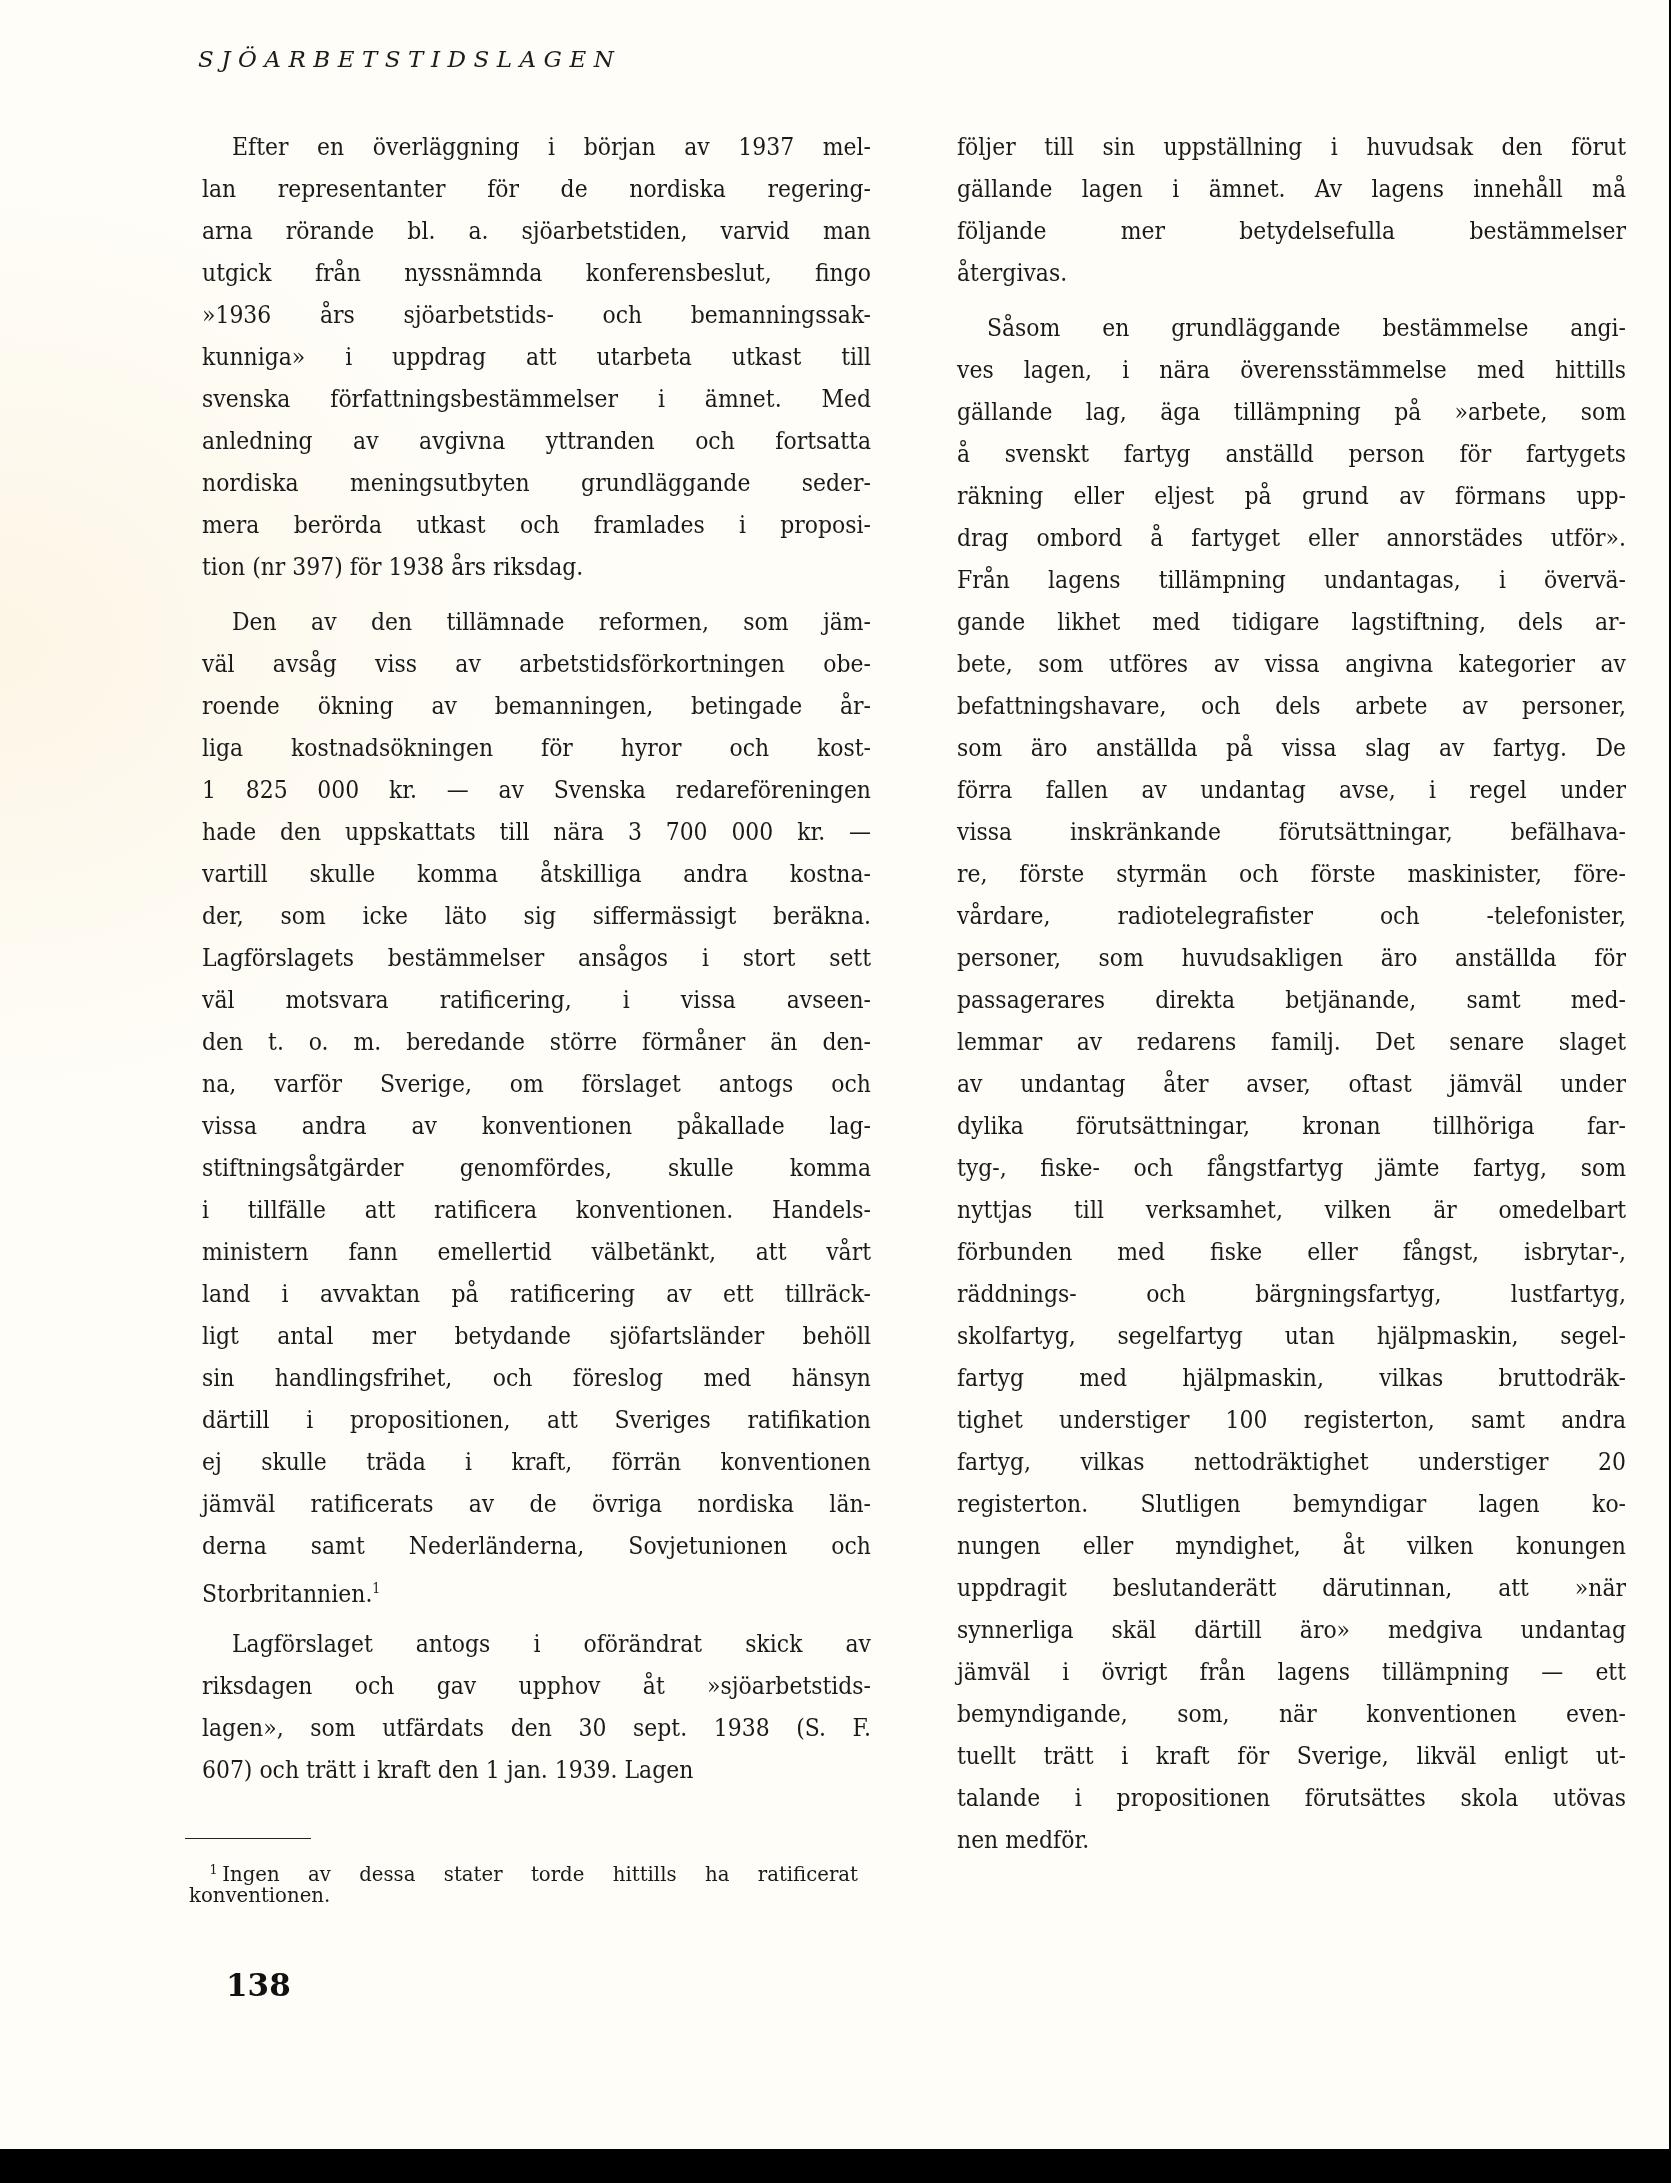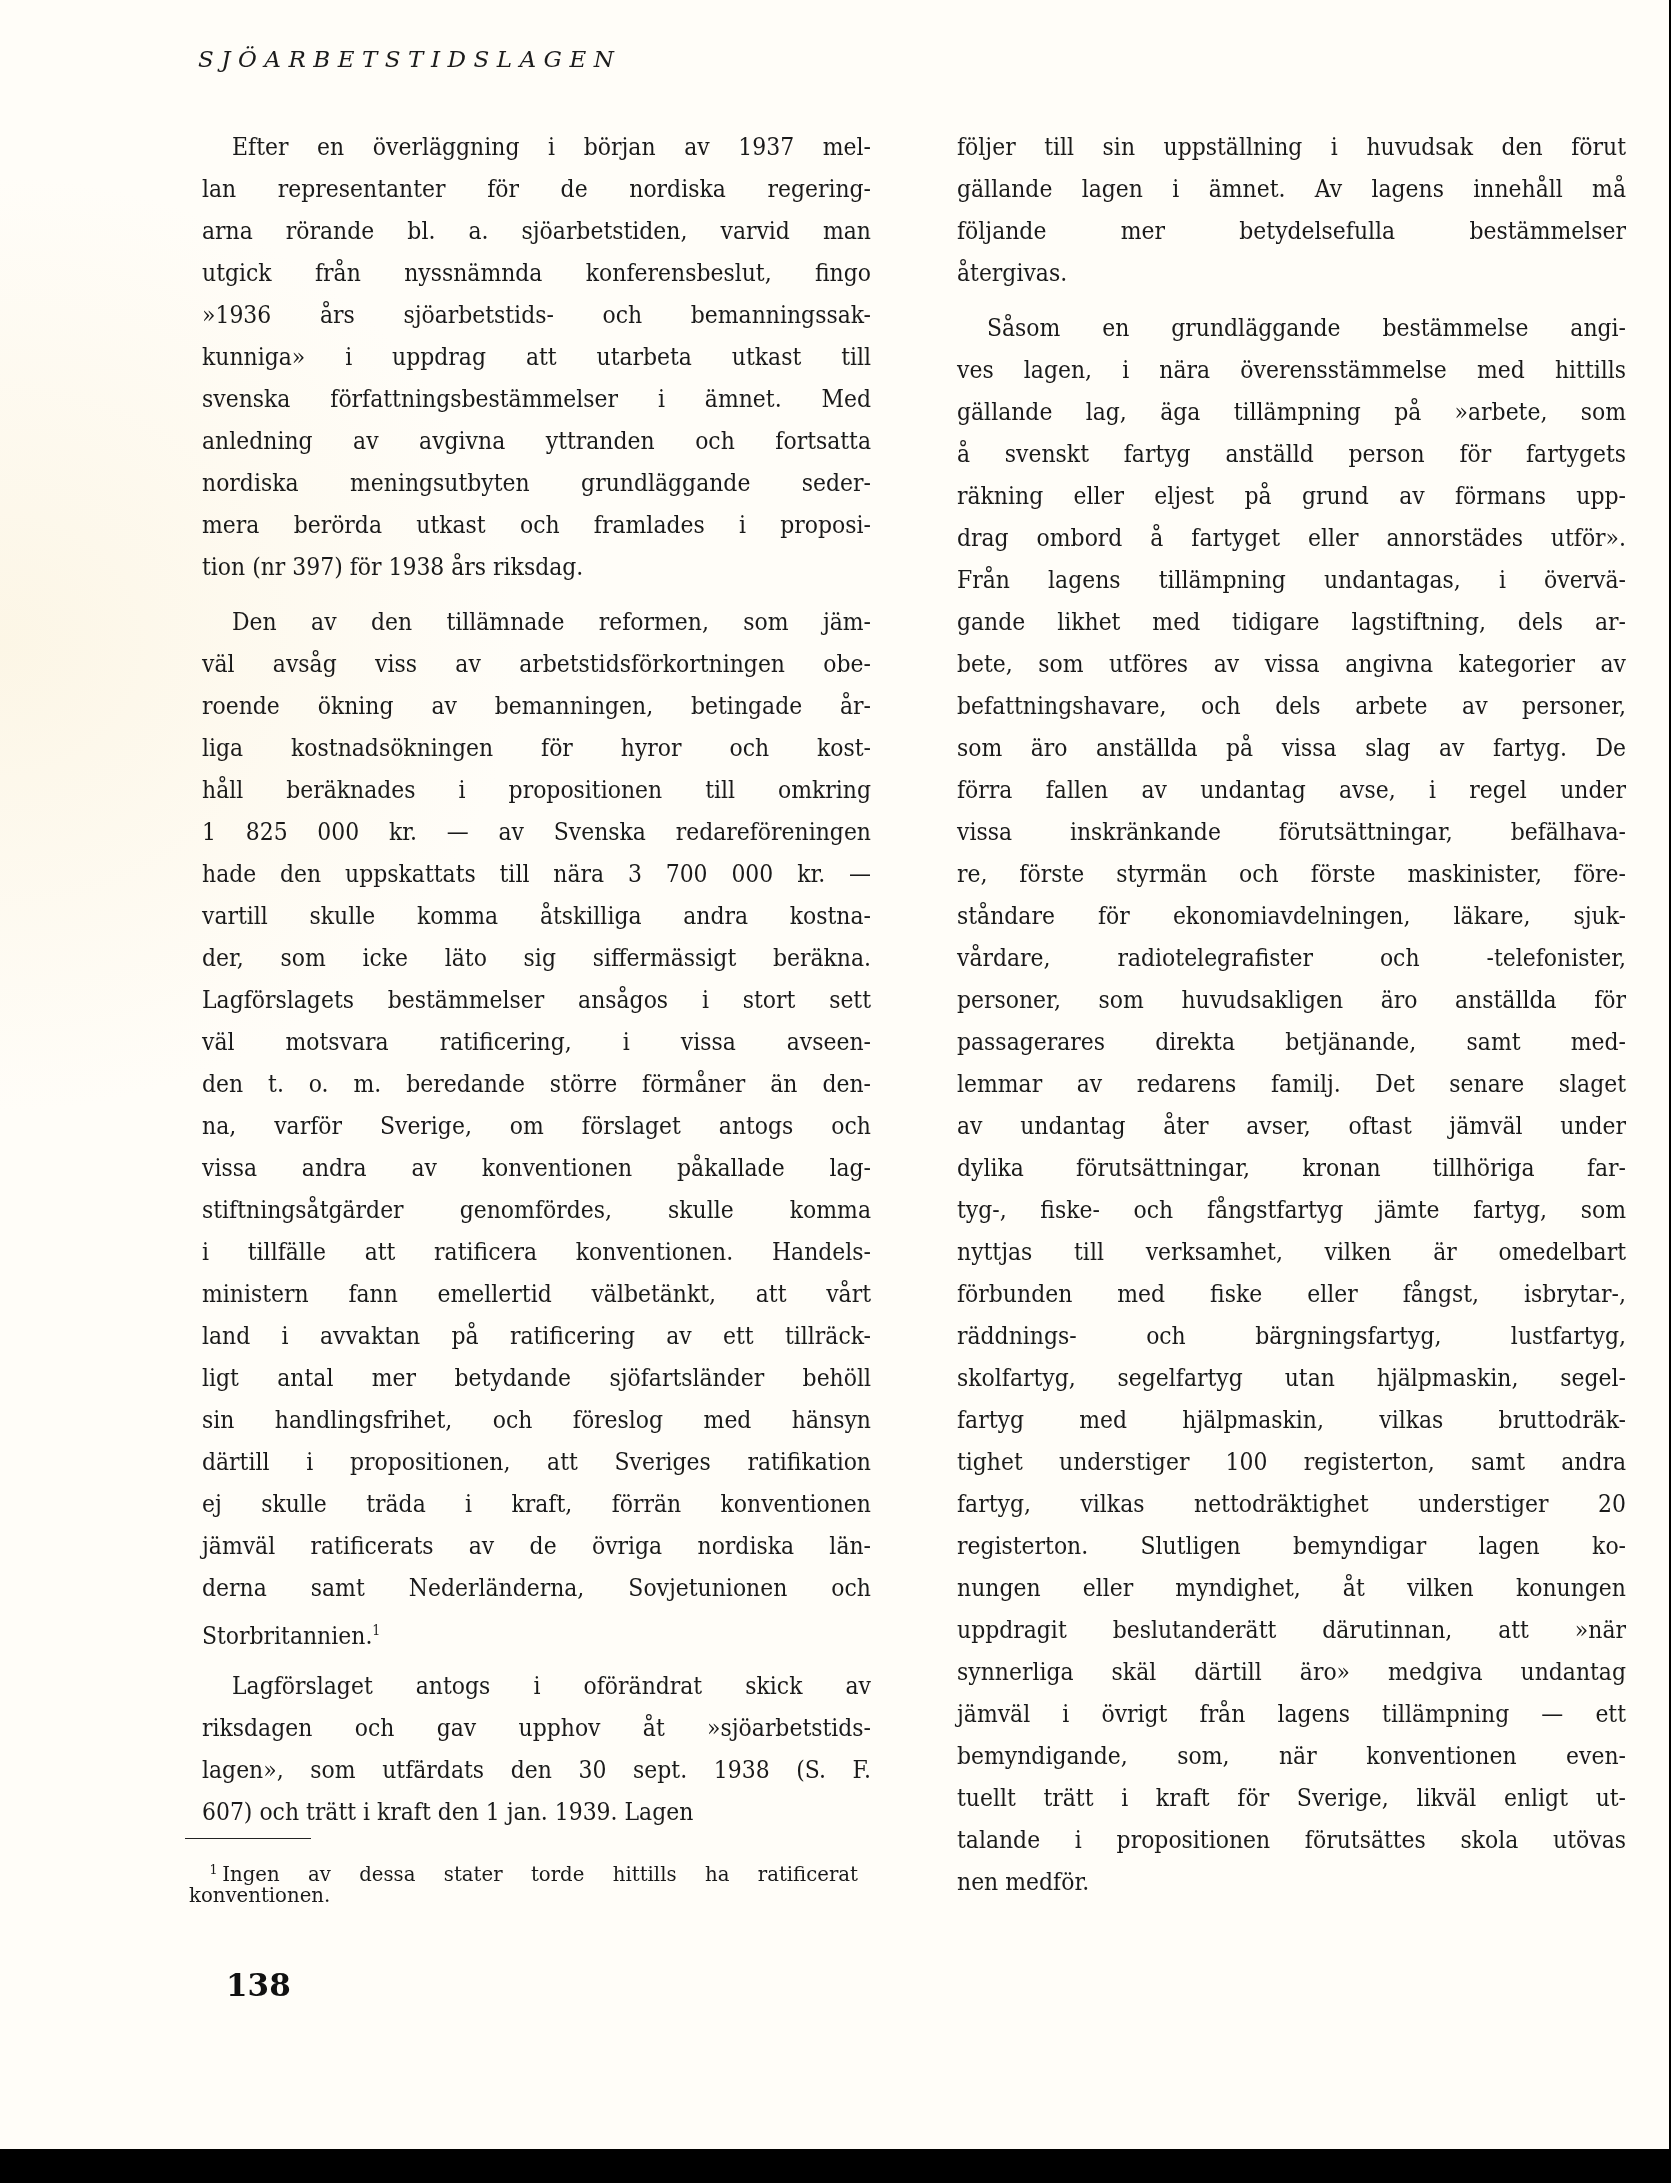--- a/index.html
+++ b/index.html
@@ -71,21 +71,20 @@
         <span class="line" style="word-spacing: 0px;"><span>anledning av avgivna yttranden och fortsatta</span></span>
         <span class="line" style="word-spacing: 0px;"><span>nordiska meningsutbyten grundläggande seder-</span></span>
         <span class="line" style="word-spacing: 0px;"><span>mera berörda utkast och framlades i proposi-</span></span>
         <span class="line last"><span>tion (nr 397) för 1938 års riksdag.</span></span>
       </div>
       <div class="para">
         <span class="line indent" style="word-spacing: 0px;"><span>Den av den tillämnade reformen, som jäm-</span></span>
         <span class="line" style="word-spacing: 0px;"><span>väl avsåg viss av arbetstidsförkortningen obe-</span></span>
         <span class="line" style="word-spacing: 0px;"><span>roende ökning av bemanningen, betingade år-</span></span>
         <span class="line" style="word-spacing: 0px;"><span>liga kostnadsökningen för hyror och kost-</span></span>
-        <span class="line" style="word-spacing: 0px;"><span>håll beräknades i propositionen till omkring</span></span>
         <span class="line" style="word-spacing: 0px;"><span>1 825 000 kr. — av Svenska redareföreningen</span></span>
         <span class="line" style="word-spacing: 0px;"><span>hade den uppskattats till nära 3 700 000 kr. —</span></span>
         <span class="line" style="word-spacing: 0px;"><span>vartill skulle komma åtskilliga andra kostna-</span></span>
         <span class="line" style="word-spacing: 0px;"><span>der, som icke läto sig siffermässigt beräkna.</span></span>
         <span class="line" style="word-spacing: 0px;"><span>Lagförslagets bestämmelser ansågos i stort sett</span></span>
         <span class="line" style="word-spacing: 0px;"><span>väl motsvara ratificering, i vissa avseen-</span></span>
         <span class="line" style="word-spacing: 0px;"><span>den t. o. m. beredande större förmåner än den-</span></span>
         <span class="line" style="word-spacing: 0px;"><span>na, varför Sverige, om förslaget antogs och</span></span>
         <span class="line" style="word-spacing: 0px;"><span>vissa andra av konventionen påkallade lag-</span></span>
         <span class="line" style="word-spacing: 0px;"><span>stiftningsåtgärder genomfördes, skulle komma</span></span>
@@ -122,21 +121,20 @@
         <span class="line" style="word-spacing: 0px;"><span>räkning eller eljest på grund av förmans upp-</span></span>
         <span class="line" style="word-spacing: 0px;"><span>drag ombord å fartyget eller annorstädes utför».</span></span>
         <span class="line" style="word-spacing: 0px;"><span>Från lagens tillämpning undantagas, i övervä-</span></span>
         <span class="line" style="word-spacing: 0px;"><span>gande likhet med tidigare lagstiftning, dels ar-</span></span>
         <span class="line" style="word-spacing: 0px;"><span>bete, som utföres av vissa angivna kategorier av</span></span>
         <span class="line" style="word-spacing: 0px;"><span>befattningshavare, och dels arbete av personer,</span></span>
         <span class="line" style="word-spacing: 0px;"><span>som äro anställda på vissa slag av fartyg. De</span></span>
         <span class="line" style="word-spacing: 0px;"><span>förra fallen av undantag avse, i regel under</span></span>
         <span class="line" style="word-spacing: 0px;"><span>vissa inskränkande förutsättningar, befälhava-</span></span>
         <span class="line" style="word-spacing: 0px;"><span>re, förste styrmän och förste maskinister, före-</span></span>
-        <span class="line" style="word-spacing: 0px;"><span>ståndare för ekonomiavdelningen, läkare, sjuk-</span></span>
         <span class="line" style="word-spacing: 0px;"><span>vårdare, radiotelegrafister och -telefonister,</span></span>
         <span class="line" style="word-spacing: 0px;"><span>personer, som huvudsakligen äro anställda för</span></span>
         <span class="line" style="word-spacing: 0px;"><span>passagerares direkta betjänande, samt med-</span></span>
         <span class="line" style="word-spacing: 0px;"><span>lemmar av redarens familj. Det senare slaget</span></span>
         <span class="line" style="word-spacing: 0px;"><span>av undantag åter avser, oftast jämväl under</span></span>
         <span class="line" style="word-spacing: 0px;"><span>dylika förutsättningar, kronan tillhöriga far-</span></span>
         <span class="line" style="word-spacing: 0px;"><span>tyg-, fiske- och fångstfartyg jämte fartyg, som</span></span>
         <span class="line" style="word-spacing: 0px;"><span>nyttjas till verksamhet, vilken är omedelbart</span></span>
         <span class="line" style="word-spacing: 0px;"><span>förbunden med fiske eller fångst, isbrytar-,</span></span>
         <span class="line" style="word-spacing: 0px;"><span>räddnings- och bärgningsfartyg, lustfartyg,</span></span>

